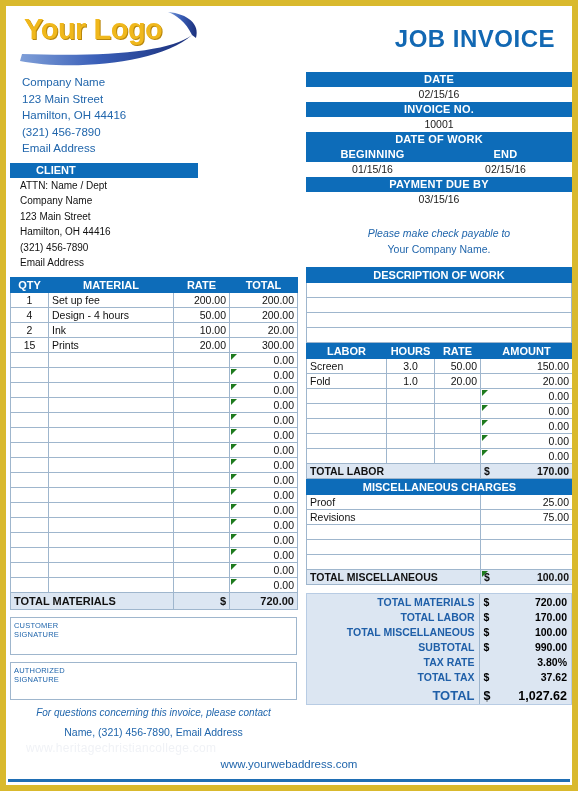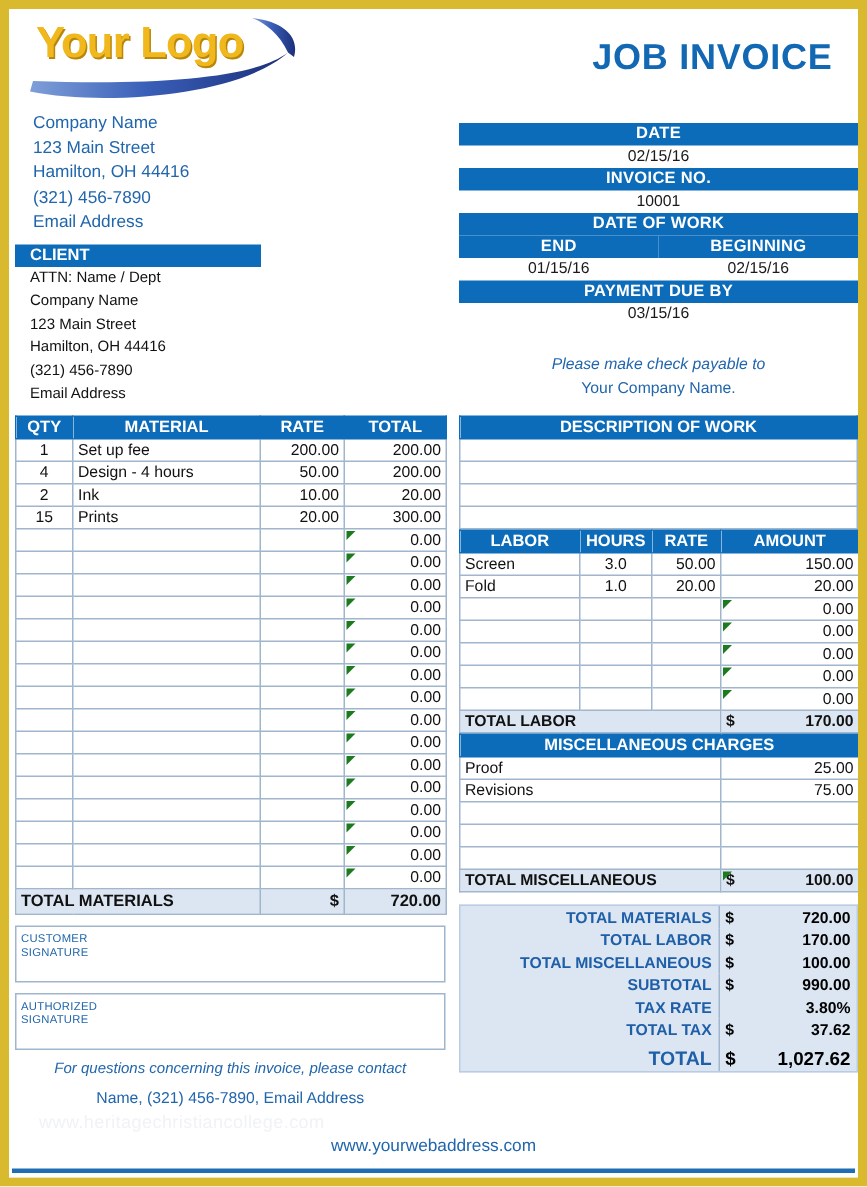--- a/index.html
+++ b/index.html
@@ -71,28 +71,28 @@
   .company-lines { margin-top: 4px; }
   .company-lines div {
     color: #2166ac;
     font-size: 11.5px;
     line-height: 16.5px;
     padding-left: 12px;
   }
 
   #client-hdr {
     margin-top: 6px;
-    width: 164px;
+    width: 188px;
     background: #0d6cb9;
     color: #fff;
     font-weight: bold;
     font-size: 11px;
     line-height: 15px;
     height: 15px;
-    padding-left: 10px;
+    padding-left: 26px;
   }
   .client-lines div {
     color: #111;
     font-size: 10px;
     line-height: 15.5px;
     padding-left: 10px;
   }
 
   
   table.grid { border-collapse: collapse; width: 287px; table-layout: fixed; }
@@ -156,21 +156,21 @@
     text-align: right;
     font-size: 24px;
     font-weight: bold;
     color: #1268b3;
     letter-spacing: .5px;
     line-height: 30px;
     padding-top: 16px;
     padding-right: 17px;
   }
 
-  #dates { margin-top: 28px; }
+  #dates { margin-top: 18px; }
   .split { display: flex; }
   .split > div { flex: 1; }
 
   #paycheck {
     margin-top: 18px; text-align: center;
     color: #2166ac; font-size: 10.5px; line-height: 16px;
   }
   #paycheck .it { font-style: italic; }
 
   table.rgrid { border-collapse: collapse; width: 266px; table-layout: fixed; }
@@ -441,22 +441,22 @@
 
       <div id="dates">
         <div class="blue-bar">DATE</div>
         <div class="val-row">02/15/16</div>
 
         <div class="blue-bar">INVOICE NO.</div>
         <div class="val-row">10001</div>
 
         <div class="blue-bar">DATE OF WORK</div>
         <div class="split">
+          <div class="blue-bar">BEGINNING</div>
           <div class="blue-bar">END</div>
-          <div class="blue-bar">BEGINNING</div>
         </div>
         <div class="split">
           <div class="val-row">01/15/16</div>
           <div class="val-row">02/15/16</div>
         </div>
 
         <div class="blue-bar">PAYMENT DUE BY</div>
         <div class="val-row">03/15/16</div>
       </div>
 

